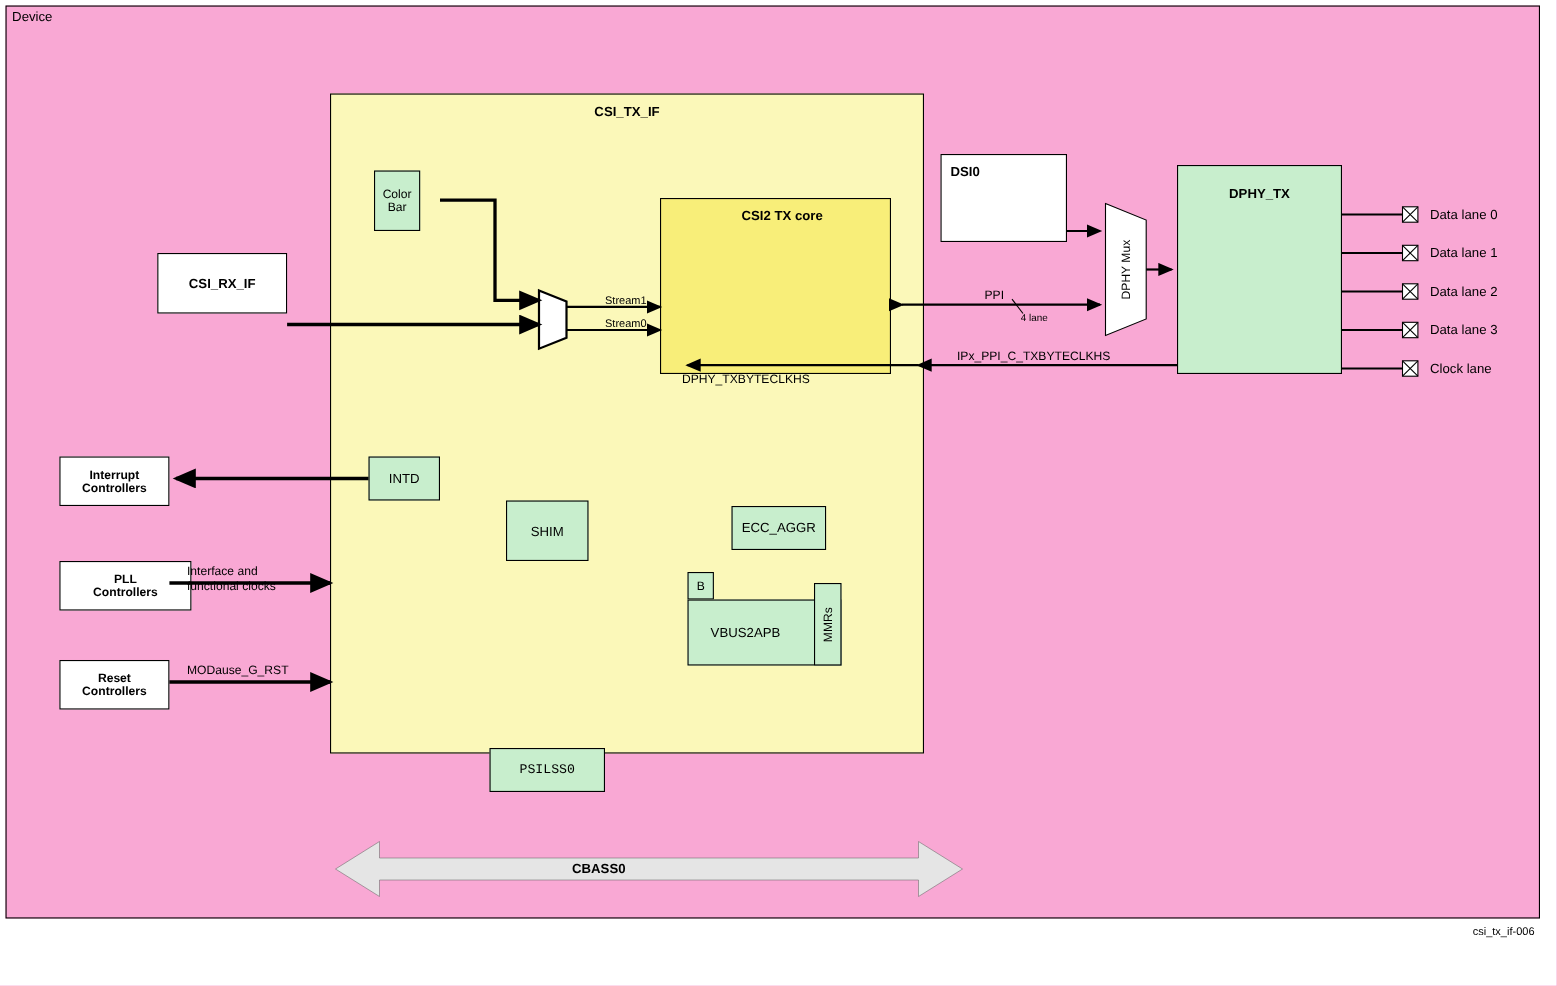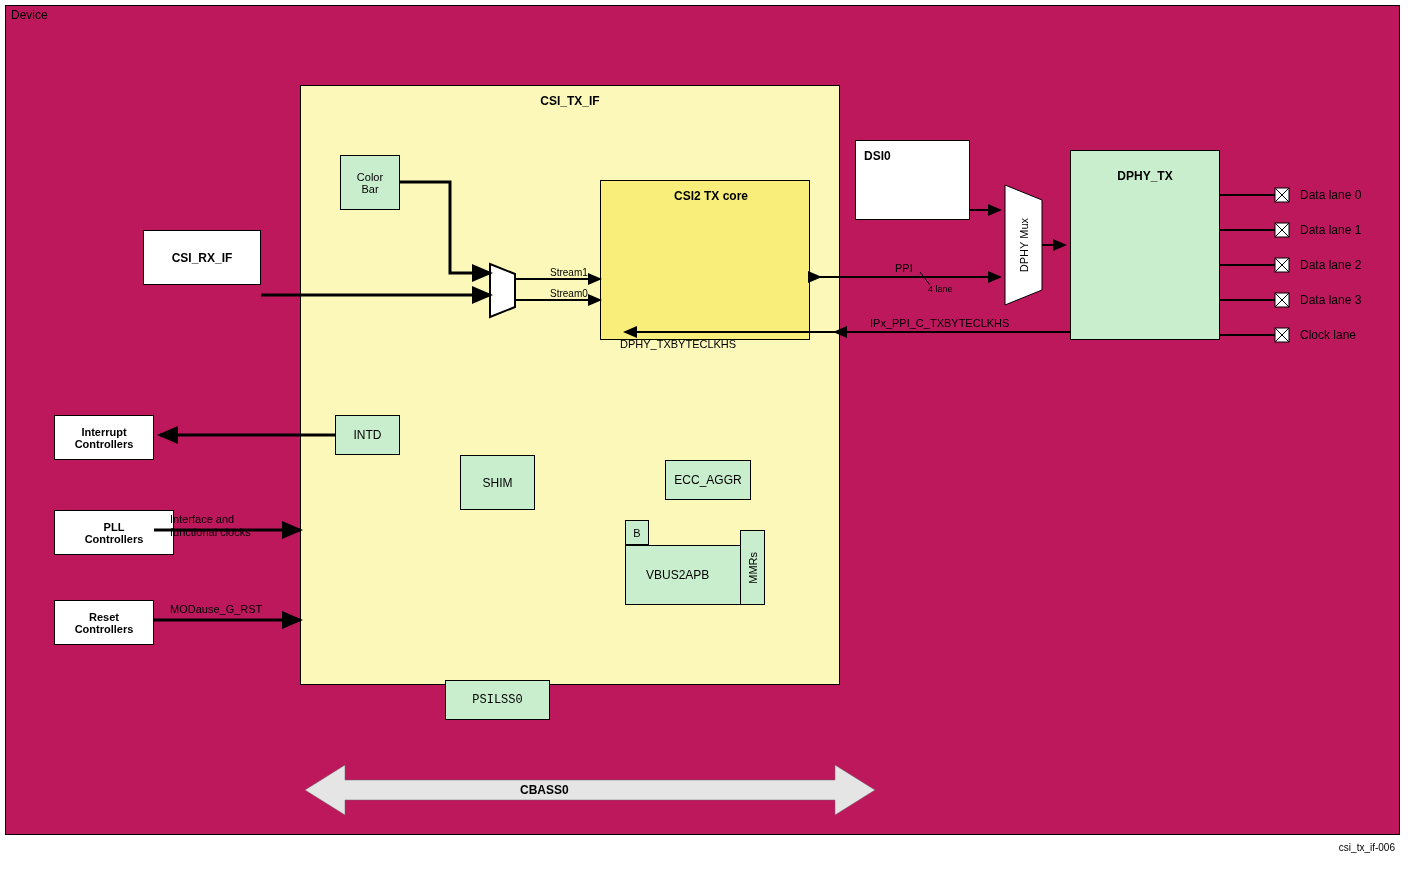--- a/index.html
+++ b/index.html
@@ -35,29 +35,29 @@
     .small { font-size: 10px; }
     .vtext {
       writing-mode: vertical-rl;
       transform: rotate(180deg);
       text-orientation: mixed;
     }
   </style>
 </head>
 <body>
 
-<div class="box" style="left:5px; top:5px; width:1395px; height:830px; background:#be185d; border:1px solid #000; align-items:flex-start; justify-content:flex-start;">
+<div class="box" style="left:5px; top:5px; width:1395px; height:830px; background:#f9a8d4; border:1px solid #000; align-items:flex-start; justify-content:flex-start;">
   <span class="label" style="left:5px; top:2px;">Device</span>
 </div>
 
 <div class="box" style="left:300px; top:85px; width:540px; height:600px; background:#fbf8b9; align-items:flex-start; justify-content:center;">
   <span class="bold" style="margin-top:8px;">CSI_TX_IF</span>
 </div>
 
-<div class="box" style="left:340px; top:155px; width:60px; height:55px; background:#c8eecd; font-size:11px; white-space:pre-line;">
+<div class="box" style="left:340px; top:155px; width:42px; height:55px; background:#c8eecd; font-size:11px; white-space:pre-line;">
   <span>Color
 Bar</span>
 </div>
 
 <div class="box" style="left:143px; top:230px; width:118px; height:55px; background:#fff;">
   <span class="bold">CSI_RX_IF</span>
 </div>
 
 <div class="box" style="left:600px; top:180px; width:210px; height:160px; background:#f8ee79; align-items:flex-start; justify-content:center;">
   <span class="bold" style="margin-top:8px;margin-left:12px;">CSI2 TX core</span>

